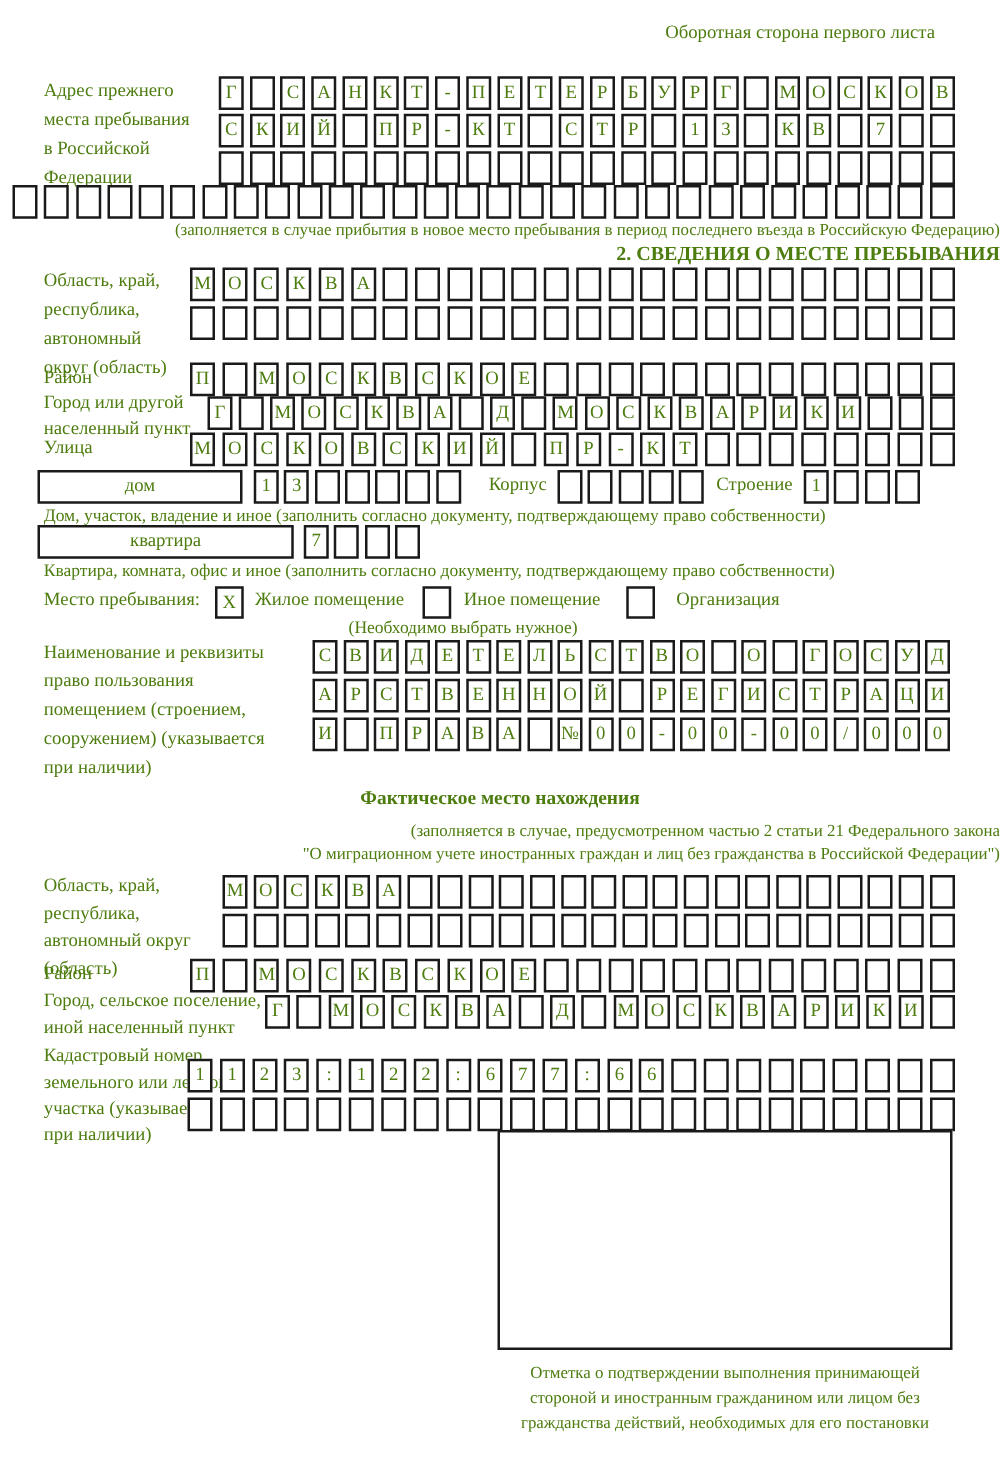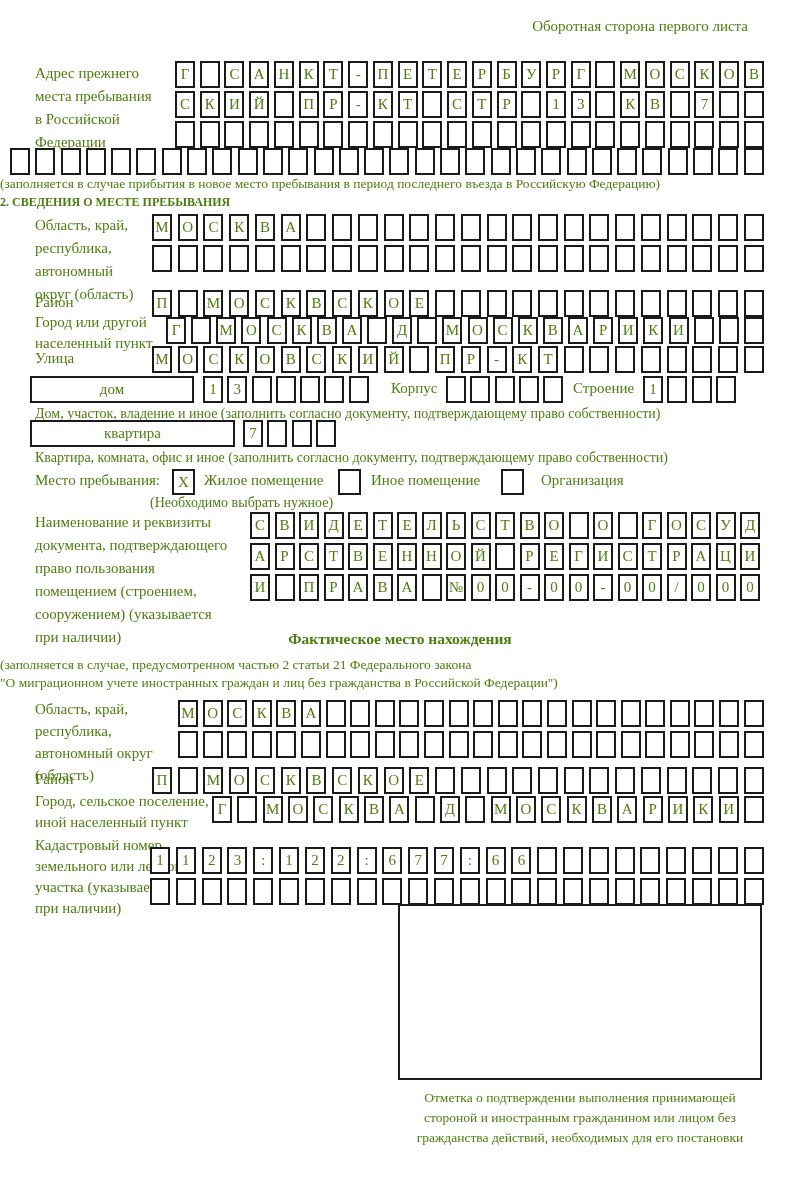--- a/index.html
+++ b/index.html
@@ -2,22 +2,22 @@
 <html><head>
 <meta charset="utf-8">
 <style>
   html,body{margin:0;padding:0;background:#fff;}
   .page{position:relative;width:800px;height:1180px;background:#fff;
         font-family:"Liberation Serif","DejaVu Serif",serif;color:#4d7c0f;overflow:hidden;}
   .lbl{position:absolute;font-size:15px;line-height:23px;}
   .lbl div{white-space:nowrap;}
   .inline-lbl{position:absolute;font-size:15px;white-space:nowrap;}
   .hdr-note{position:absolute;top:18px;right:52px;font-size:15px;}
-  .note{position:absolute;font-size:13.5px;text-align:left;}
-  .sec-title{position:absolute;left:0;width:100%;text-align:left;font-weight:bold;font-size:12px;}
+  .note{position:absolute;font-size:13.5px;text-align:right;}
+  .sec-title{position:absolute;left:0;width:100%;text-align:right;font-weight:bold;font-size:16px;}
   .sub-title{position:absolute;left:0;width:100%;text-align:center;font-weight:bold;font-size:15.5px;}
   .boxrow{position:absolute;display:flex;justify-content:space-between;}
   .gaprow{position:absolute;display:flex;gap:4.3px;}
   .cell{box-sizing:border-box;flex:0 0 20px;width:20px;height:27px;border:2px solid #1a1a1a;
         display:flex;align-items:center;justify-content:center;font-size:15px;background:#fff;}
   .checkbox{position:absolute;box-sizing:border-box;width:23px;height:26px;border:2px solid #1a1a1a;
         display:flex;align-items:center;justify-content:center;font-size:15px;background:#fff;}
   .wide-box{position:absolute;box-sizing:border-box;height:27px;border:2px solid #1a1a1a;
         display:flex;align-items:center;justify-content:center;font-size:15px;background:#fff;}
   .stamp-box{position:absolute;box-sizing:border-box;border:2px solid #1a1a1a;background:#fff;}
@@ -336,21 +336,20 @@
   <div class="checkbox" style="left:172px;top:469px">X</div>
   <div class="inline-lbl" style="left:204px;top:472px">Жилое помещение</div>
   <div class="checkbox" style="left:338px;top:469px"></div>
   <div class="inline-lbl" style="left:371px;top:472px">Иное помещение</div>
   <div class="checkbox" style="left:501px;top:469px"></div>
   <div class="inline-lbl" style="left:541px;top:472px">Организация</div>
   <div class="note" style="left:150px;top:495px;width:312px;font-size:14px">(Необходимо выбрать нужное)</div>
 
   <div class="lbl" style="left:35px;top:511px;width:215px">
     <div>Наименование и реквизиты</div>
-    <div>документа, подтверждающего</div>
     <div>право пользования</div>
     <div>помещением (строением,</div>
     <div>сооружением) (указывается</div>
     <div>при наличии)</div>
   </div>
   <div class="boxrow" style="left:250px;top:512px;width:510px">
       <span class="cell">С</span>
       <span class="cell">В</span>
       <span class="cell">И</span>
       <span class="cell">Д</span>

